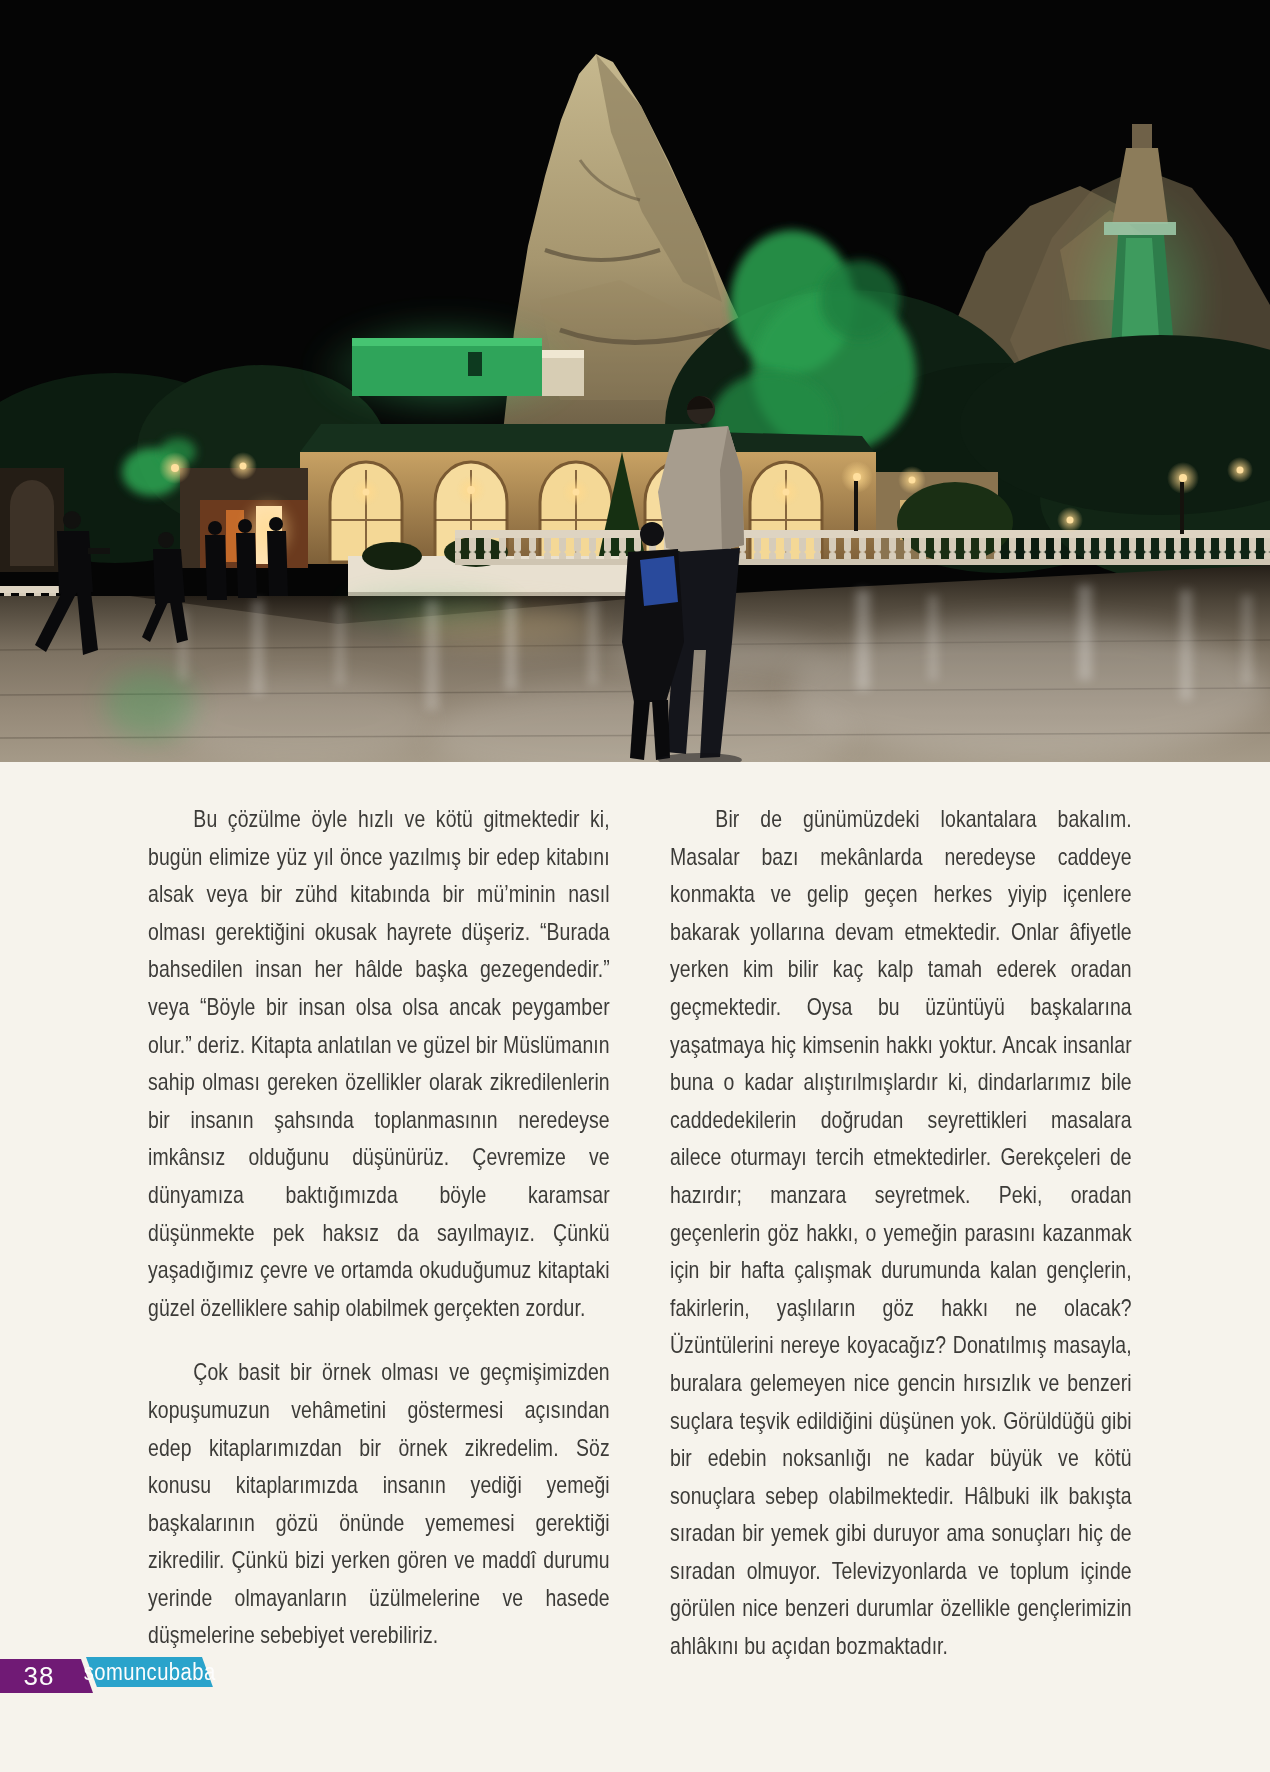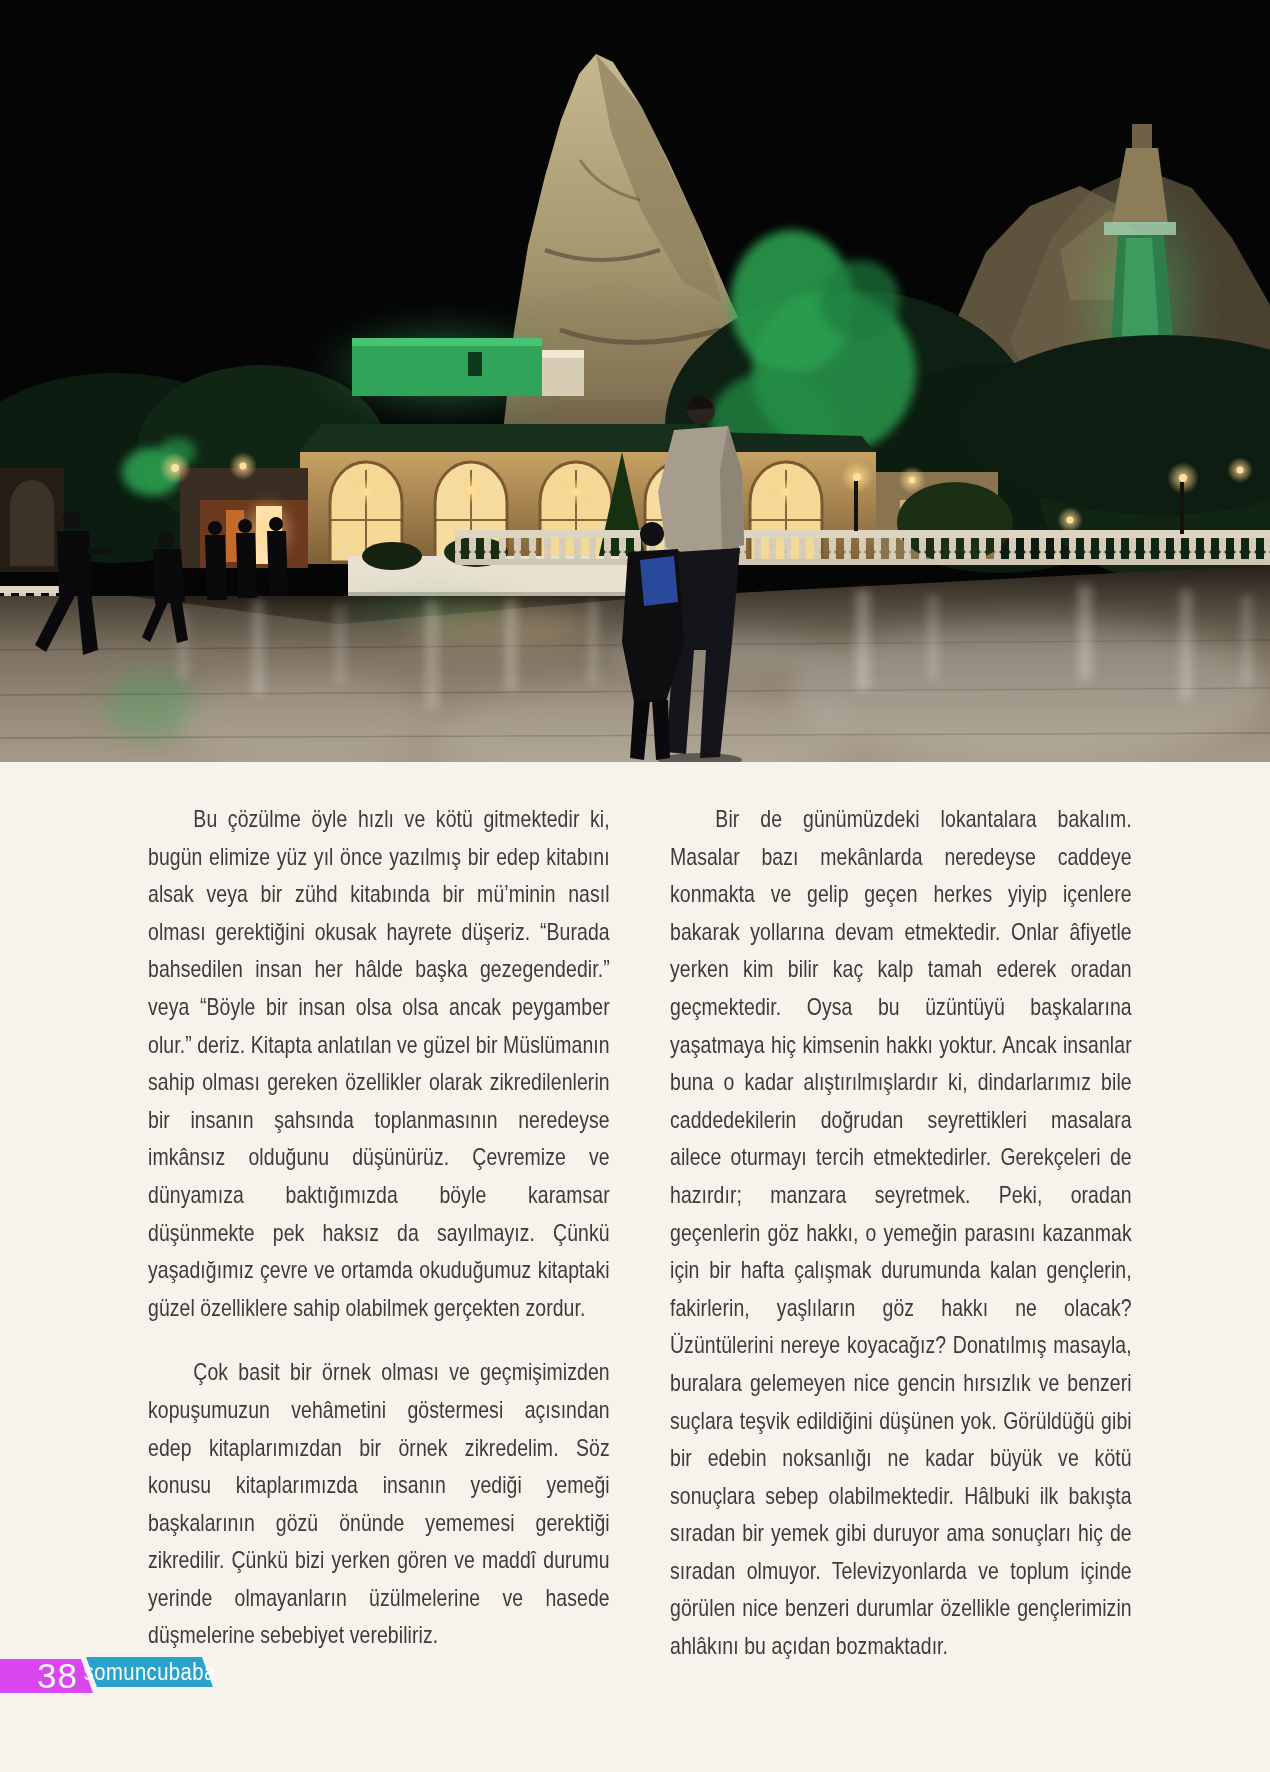--- a/index.html
+++ b/index.html
@@ -18,24 +18,24 @@
     color:#3c3b38;font-size:24px;line-height:37.6px;
     font-weight:300;text-align:justify;letter-spacing:0.1px;
   }
   .col-left{left:148px;}
   .col-right{left:670px;}
   .col p{margin:0 0 27px 0;text-indent:56px;}
   
   .footer{position:absolute;left:0;top:1655px;width:300px;height:42px;}
   .page-badge{
     position:absolute;left:0;top:4px;width:100px;height:34px;
-    background:#d946ef;
+    background:#701a75;
     clip-path:polygon(0 0,81px 0,93px 34px,0 34px);
-    color:#fbfbfb;font-size:35px;font-weight:300;
-    display:flex;align-items:center;justify-content:flex-end;
+    color:#fbfbfb;font-size:26px;font-weight:300;
+    display:flex;align-items:center;justify-content:center;
     padding-right:22px;box-sizing:border-box;letter-spacing:1px;
   }
   .logo-badge{
     position:absolute;left:86px;top:2px;width:116px;height:30px;
     background:#2aa3cb;transform:skewX(20deg);transform-origin:top left;
     display:flex;align-items:center;justify-content:center;
   }
   .logo-badge span{
     display:inline-block;transform:skewX(-20deg) scaleX(0.88);
     color:#fdfdfd;font-size:23px;font-weight:300;letter-spacing:0.5px;

